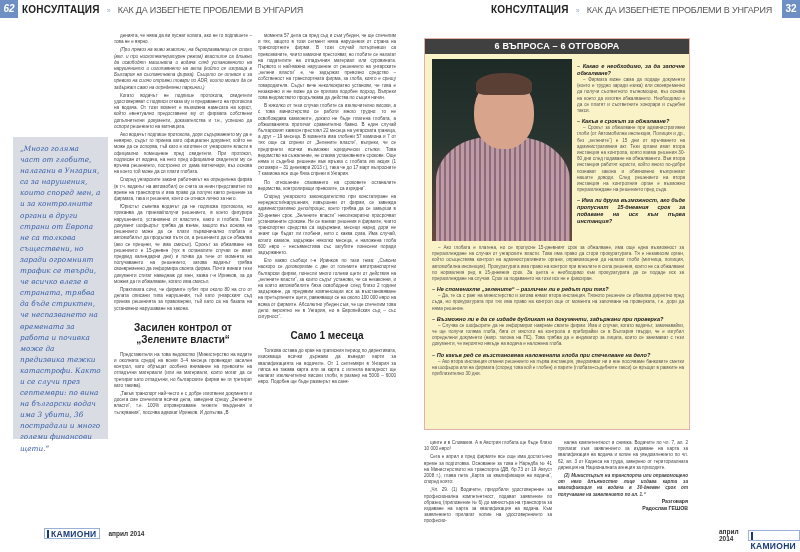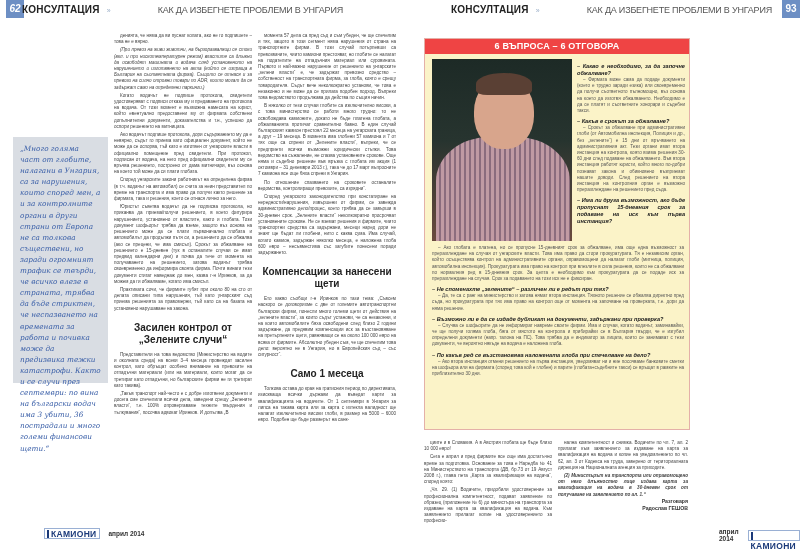--- a/index.html
+++ b/index.html
@@ -6,41 +6,41 @@
   html, body { width: 800px; height: 552px; background: #ffffff; overflow: hidden; }
   body { font-family: "Liberation Sans", sans-serif; color: #333; position: relative; }
 
   .spread { position: absolute; left: 0; top: 0; width: 800px; height: 552px; }
   .page { position: absolute; top: 0; height: 552px; }
   .page-left { left: 0; width: 400px; background: #fff; }
   .page-right { left: 400px; width: 400px; background: #fff; }
 
   
   .pg-num { position: absolute; top: 0; width: 18px; height: 18px; background: #6d8fc4; color: #fff; font-weight: bold; font-size: 10px; line-height: 18px; text-align: center; }
-  .page-left .pg-num { left: 6px; font-style: italic; }
+  .page-left .pg-num { left: 0; font-style: italic; }
   .page-right .pg-num { right: 0; }
   .hdr { position: absolute; top: 3px; font-size: 11px; white-space: nowrap; }
   .hdr .sec { font-weight: bold; color: #222; font-size: 10px; letter-spacing: 0.2px; }
   .hdr .arrow { color: #9aaec8; font-size: 7px; margin: 0 4px; }
-  .hdr .topic { color: #555; font-size: 9px; text-transform: uppercase; letter-spacing: -0.2px; margin-left: 40px; }
+  .hdr .topic { color: #555; font-size: 9px; text-transform: uppercase; letter-spacing: -0.2px; }
   .page-left .hdr { left: 22px; }
   .page-right .hdr { right: 28px; }
 
   
   .col { position: absolute; font-size: 4.6px; line-height: 6.2px; color: #444; text-align: justify; overflow: hidden; }
   .col p { margin-bottom: 2px; text-indent: 6px; }
   .col p.it { font-style: italic; }
   .subhead { font-weight: bold; color: #222; text-align: center; font-size: 10px; line-height: 12px; margin: 10px 0 6px; }
 
   
-  .pullquote { position: absolute; left: 13px; top: 137px; width: 95px; height: 246px; background: #d9dde3; padding: 6px 7px; font-family: "DejaVu Serif", serif; font-style: italic; color: #3a5fa8; font-size: 7.3px; line-height: 11.1px; }
+  .pullquote { position: absolute; left: 13px; top: 137px; width: 95px; height: 302px; background: #d9dde3; padding: 6px 7px; font-family: "DejaVu Serif", serif; font-style: italic; color: #3a5fa8; font-size: 7.3px; line-height: 11.1px; }
 
   
   .qa-box { position: absolute; left: 424px; top: 38px; width: 266px; height: 392px; background: #fbf3c8; border: 1px solid #e4b0a8; }
-  .qa-title { height: 15px; background: #ef4444; color: #fff; font-weight: bold; font-size: 9px; line-height: 15px; text-align: center; letter-spacing: 0.2px; }
+  .qa-title { height: 15px; background: #404040; color: #fff; font-weight: bold; font-size: 9px; line-height: 15px; text-align: center; letter-spacing: 0.2px; }
   .photo { position: absolute; left: 7px; top: 20px; width: 140px; height: 182px; background: linear-gradient(180deg,#1d2a26 0%,#27342f 45%,#6a4a3e 100%); overflow: hidden; }
   .photo .head { position: absolute; left: 42px; top: 18px; width: 60px; height: 72px; border-radius: 48% 48% 46% 46%; background: #d8a58c; }
   .photo .hair { position: absolute; left: 44px; top: 14px; width: 56px; height: 22px; border-radius: 50% 50% 20% 20%; background: #5a4034; }
   .photo .shirt { position: absolute; left: 4px; top: 78px; width: 134px; height: 110px; border-radius: 40% 40% 0 0; background: repeating-linear-gradient(90deg,#c7a0aa 0 3px,#8f6f82 3px 5px), #b08a96; opacity: 0.95; }
   .qa-text { position: absolute; font-size: 4.6px; line-height: 6.2px; color: #555; text-align: justify; }
   .qa-text .q { font-weight: bold; font-style: italic; color: #222; font-size: 5.6px; line-height: 7px; margin-top: 4px; }
   .qa-text .a { text-indent: 6px; }
 
   
   .footer { position: absolute; top: 528px; display: flex; align-items: center; gap: 8px; padding-left: 29px; }
@@ -66,49 +66,48 @@
     <div class="pullquote">„Много голяма част от глобите, налагани в Унгария, са за нарушения, които според мен, а и за контролните органи в други страни от Европа не са толкова съществени, но заради огромният трафик се твърди, че всичко влезе в страната, трябва да бъде стриктен, че неспазването на времената за работа и почивка може да предизвика тежки катастрофи. Както и се случи през септември: по вина на български водач има 3 убити, 36 пострадали и много големи финансови щети.“</div>
 
     <div class="col" style="left:114px; top:33px; width:138px; height:475px;">
       <p>денията, че няма да ви пуснат колата, ако не го подпишете – това не е вярно.</p>
       <p class="it">(При превоз на живи животни, на бързоразвалящи се стоки (вкл. и при нискотемпературен режим) властите са длъжни да освободят машината и водача след установеното на нарушението и изготвянето на акта (който се изпраща в България на съответната фирма). Същото се отнася и за превози на силно отровни товари по ADR, които могат да се задържат само на определени паркинги.)</p>
       <p>Когато водачът не подпише протокола, свидетели удостоверяват с подписи отказа му и предаването на протокола на водача. От този момент е възможна намесата на юрист, който евентуално предоставени му от фирмата собствени допълнителни документи, доказателства и т.н., успешно да оспори решението на митницата.</p>
       <p>Ако водачът подпише протокола, дори съдържанието му да е невярно, съдът го приема като официален документ, който не може да се оспорва, тъй като е изготвен от унгарските власти в официално помещение пред свидетели. При протокол, подписан от водача, на него пред официални свидетели му се връчва решението, построено от дама митничари, въз основа на което той може да си плати глобата.</p>
       <p>Според унгарските закони работникът на определена фирма (в т.ч. водачът на автомобил) се счита за неин представител по време на транспорта и има право да получи както решение за фирмата, така и решения, което се отнася лично за него.</p>
       <p>Юристът съветва водачът да не подписва протокола, но приканва да приема/получи решението, в което фигурира нарушението, установено от властите, както и глобата. Този документ шофьорът трябва да вземе, защото въз основа на решението може да се плати първоначално глобата и автомобилът да продължи пътя си, а решението да се обжалва (ако се прецени, че има смисъл). Срокът за обжалване на решението е 15-дневен (тук в останалите случаи се имат предвид календарни дни) и почва да тече от момента на получаването на решението, затова водачът трябва своевременно да информира своята фирма. Почти винаги тези документи стигат наведнаж до мен, казва г-н Иринков, за да можем да ги обжалваме, когато има смисъл.</p>
       <p>Практиката сочи, че фирмите губят при около 80 на сто от делата описани типа нарушения, тъй като унгарският съд приема решенията за правомерни, тъй като са на базата на установено нарушаване на закона.</p>
-      <div class="subhead">Засилен контрол от „Зелените случи“</div>
+      <div class="subhead">Засилен контрол от „Зелените власти“</div>
       <p>Представители на това ведомство (Министерство на водите и околната среда) на всеки 3–4 месеца провеждат засилен контрол, като обръщат особено внимание на превозите на отпадъчни материали (или на материали, които могат да се третират като отпадъчни, но българските фирми не ги третират като такива).</p>
       <p>„Такъв транспорт най-често е с добре изготвени документи и досега сме спечелили всички дела, заведени срещу „Зелените власти“, т.е. 100% опровергаваме техните твърдения и тълкувания“, посочва адвокат Иринков. И допълва „В</p>
     </div>
 
     <div class="col" style="left:258px; top:33px; width:138px; height:470px;">
       <p>момента 57 дела са пред съд и съм убеден, че ще спечелим и тях, защото в този сегмент няма нарушения от страна на транспортните фирми. В този случай потърпевши са превозвачите, чиито камиони престояват, но глобите се налагат на подателите на отпадъчния материал или суровината. Първото и най-важно нарушение от решението на унгарските „зелени власти“ е, че задържат превозно средство – собственост на транспортната фирма, за глоба, която е срещу товародателя. Съдът вече неколкократно установи, че това е незаконно и не може да се прилага подобен подход. Въпреки това ведомството продължава да действа по същия начин.</p>
       <p>В няколко от тези случаи глобите са изключително високи, а с това министерство се работи много трудно: то не освобождава камионите, докато не бъде платена глобата, а обжалванията протичат сравнително бавно. В един случай българският камион престоял 22 месеца на унгарската граница, а друг – 19 месеца. В момента има глобени 57 камиона и 7 от тях още са спрени от „Зелените власти“, въпреки, че се предприети всички възможни юридически стъпки. Това ведомство на съжаление, не спазва установените срокове. Още няма и съдебно решение във връзка с глобата им акция (1 октомври – 31 декември 2013 г.), така че до 17 март въпросните 7 камиона все още бяха спрени в Унгария.</p>
       <p>По отношение спазването на сроковете останалите ведомства, контролиращи превозите, са изрядни“.</p>
       <p>Според унгарското законодателство при констатиране на нередности/нарушения, извършени от фирми, се завежда административно дело/процес, което трябва да се завърши в 30-дневен срок. „Зелените власти“ неколкократно просрочват установените срокове. Не се вземат решения и фирмите, чиито транспортни средства са задържани, месеци наред дори не знаят ще бъдат ли глобени, нито с каква сума. Има случай, когато камион, задържан няколко месеца, е наложена глоба 600 евро – несъвместима със загубите понесени поради задържането.</p>
-      <div class="subhead">Компенсации за нанесени щети</div>
       <p>Ето какво съобщи г-н Иринков по тази тема: „Съвсем наскоро се договорихме с две от големите автотранспортни български фирми, понесли много големи щети от действия на „зелените власти“, за които съдът установи, че са незаконни, и на които автомобилите бяха освободени след близо 2 години задържане, да предявим компенсации иск за възстановяване на претърпените щети, равняващи се на около 100 000 евро на всяка от фирмите. Абсолютно убеден съм, че ще спечелим това дело: вероятно не в Унгария, но в Европейския съд – със сигурност“.</p>
       <div class="subhead">Само 1 месеца</div>
       <p>Толкова остава до края на гратисния период по директивата, изискваща всички държави да въведат карти за квалификацията на водачите. От 1 септември в Унгария за липса на такава карта или за карта с изтекла валидност ще налагат изключително високи глоби, в размер на 5000 – 6000 евро. Подобен ще бъде размерът на санк-</p>
     </div>
 
     <div class="footer" style="left:15px;">
       <span class="logo">КАМИОНИ</span>
       <span class="issue">април 2014</span>
     </div>
   </div>
 
   <div class="page page-right">
     <div class="hdr">
       <span class="sec">КОНСУЛТАЦИЯ</span>
       <span class="arrow">»</span>
       <span class="topic">КАК ДА ИЗБЕГНЕТЕ ПРОБЛЕМИ В УНГАРИЯ</span>
     </div>
-    <div class="pg-num">93</div>
+    <div class="pg-num">32</div>
   </div>
 
   <div class="qa-box">
     <div class="qa-title">6 ВЪПРОСА – 6 ОТГОВОРА</div>
     <div class="photo">
       <div class="shirt"></div>
       <div class="head"></div>
       <div class="hair"></div>
     </div>
 

